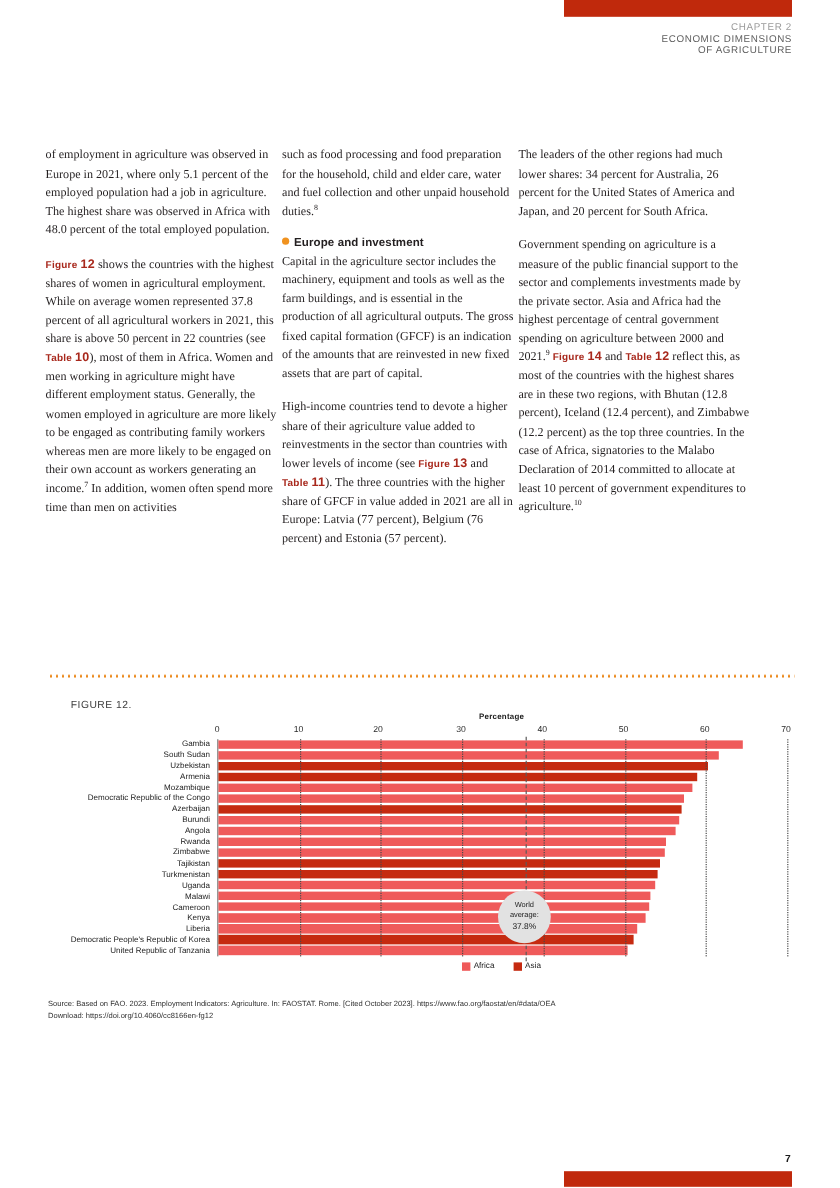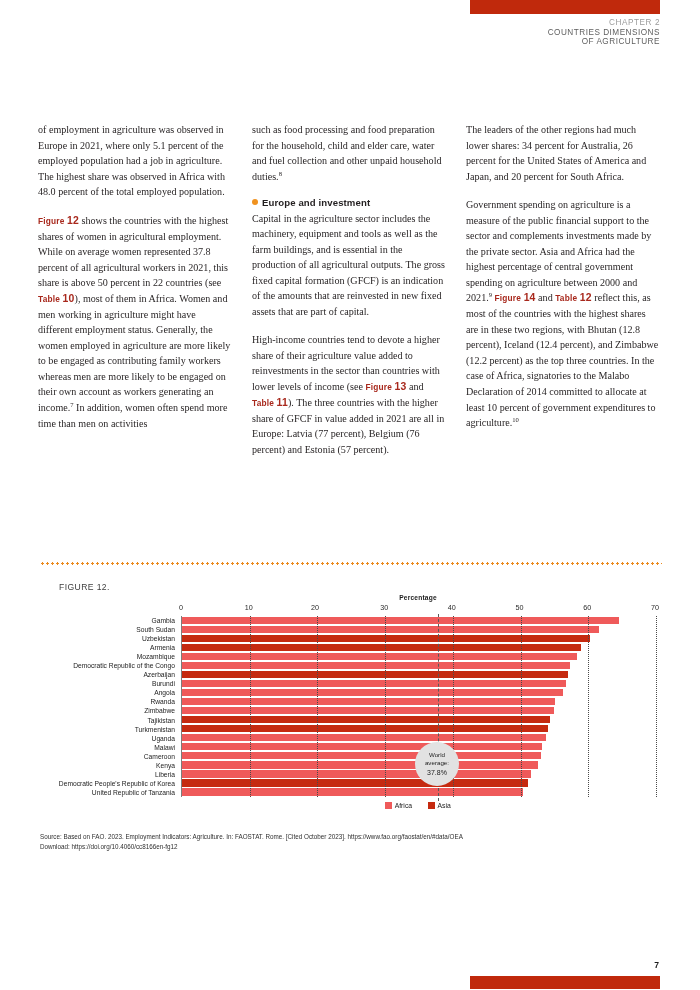--- a/index.html
+++ b/index.html
@@ -37,21 +37,21 @@
     color: #5e5e5e;
     display: block;
   }
 
   
   .columns {
     position: absolute;
     left: 38px; top: 122px;
     width: 624px;
     display: flex;
-    gap: 21px;
+    gap: 4px;
   }
   .col { width: 193px; }
   .col p {
     margin: 0 0 13px 0;
     font-family: "Liberation Serif", serif;
     font-size: 10.1px;
     line-height: 1.54;
     color: #231f20;
     text-align: left;
   }
@@ -182,21 +182,21 @@
     position: absolute; left: 470px; top: 976px; width: 190px; height: 13px;
     background: #c0290c;
   }
 </style>
 </head>
 <body>
 
 <div class="top-red-bar"></div>
 <div class="chapter-head">
   <span class="ch-label">CHAPTER 2</span>
-  <span class="ch-title">COUNTRIES DIMENSIONS</span>
+  <span class="ch-title">ECONOMIC DIMENSIONS</span>
   <span class="ch-title">OF AGRICULTURE</span>
 </div>
 
 <div class="columns">
 
   <div class="col">
     <p>of employment in agriculture was observed in Europe in 2021, where only 5.1 percent of the employed population had a job in agriculture. The highest share was observed in Africa with 48.0 percent of the total employed population.</p>
     <p><span class="xref"><span>Figure</span> <span class="big">12</span></span><span> shows the countries with the highest shares of women in agricultural employment. While on average women represented 37.8 percent of all agricultural workers in 2021, this share is above 50 percent in 22 countries (see </span><span class="xref"><span>Table</span> <span class="big">10</span></span><span>), most of them in Africa. Women and men working in agriculture might have different employment status. Generally, the women employed in agriculture are more likely to be engaged as contributing family workers whereas men are more likely to be engaged on their own account as workers generating an income.</span><sup>7</sup><span> In addition, women often spend more time than men on activities</span></p>
   </div>
 

